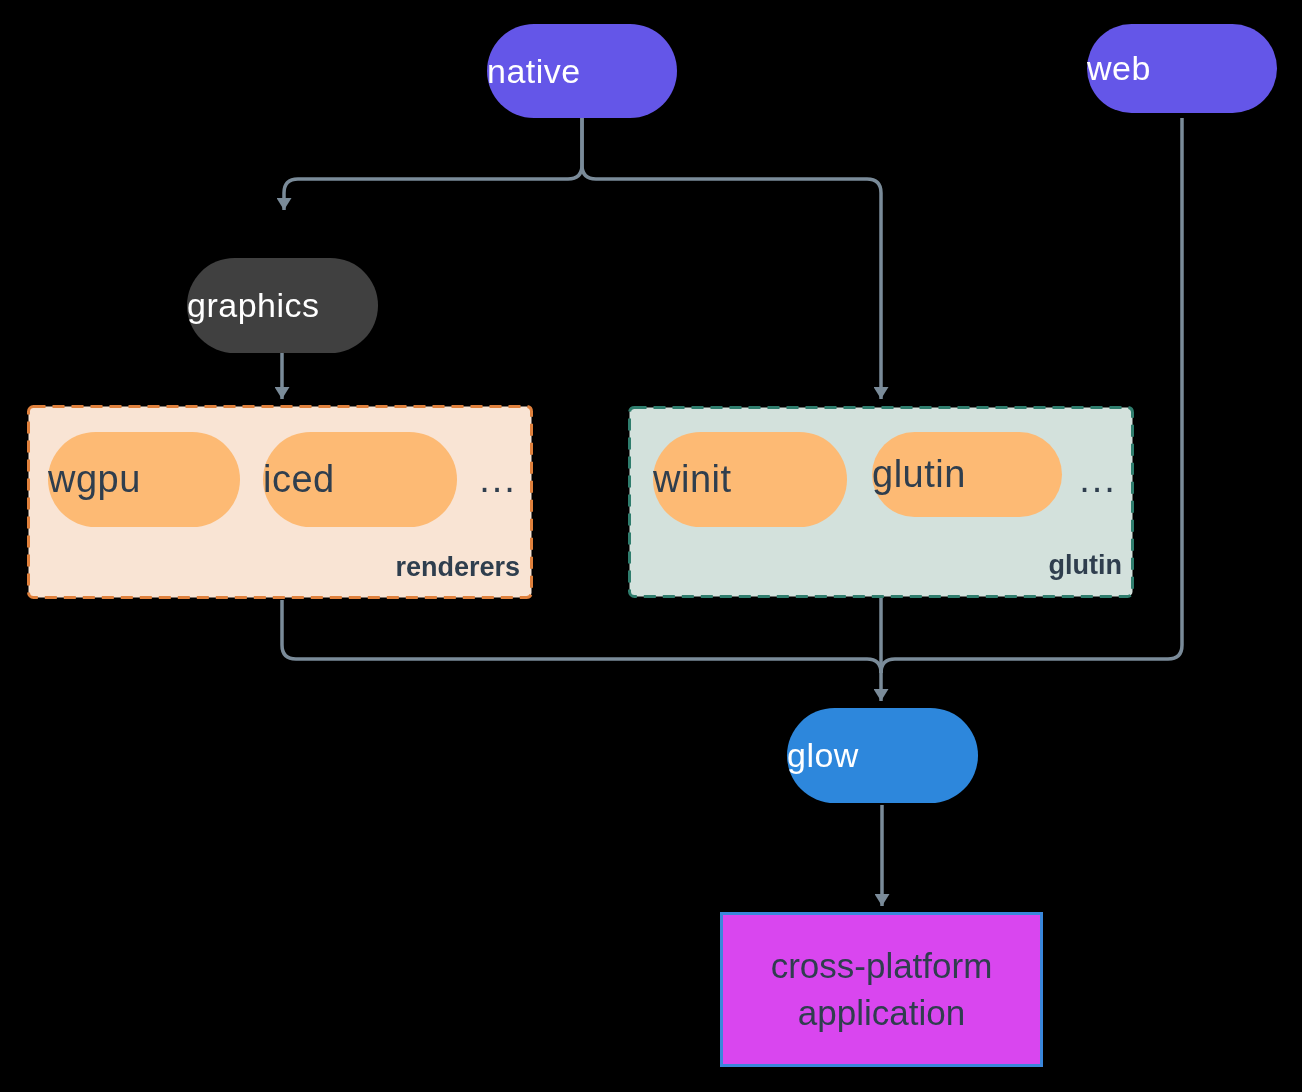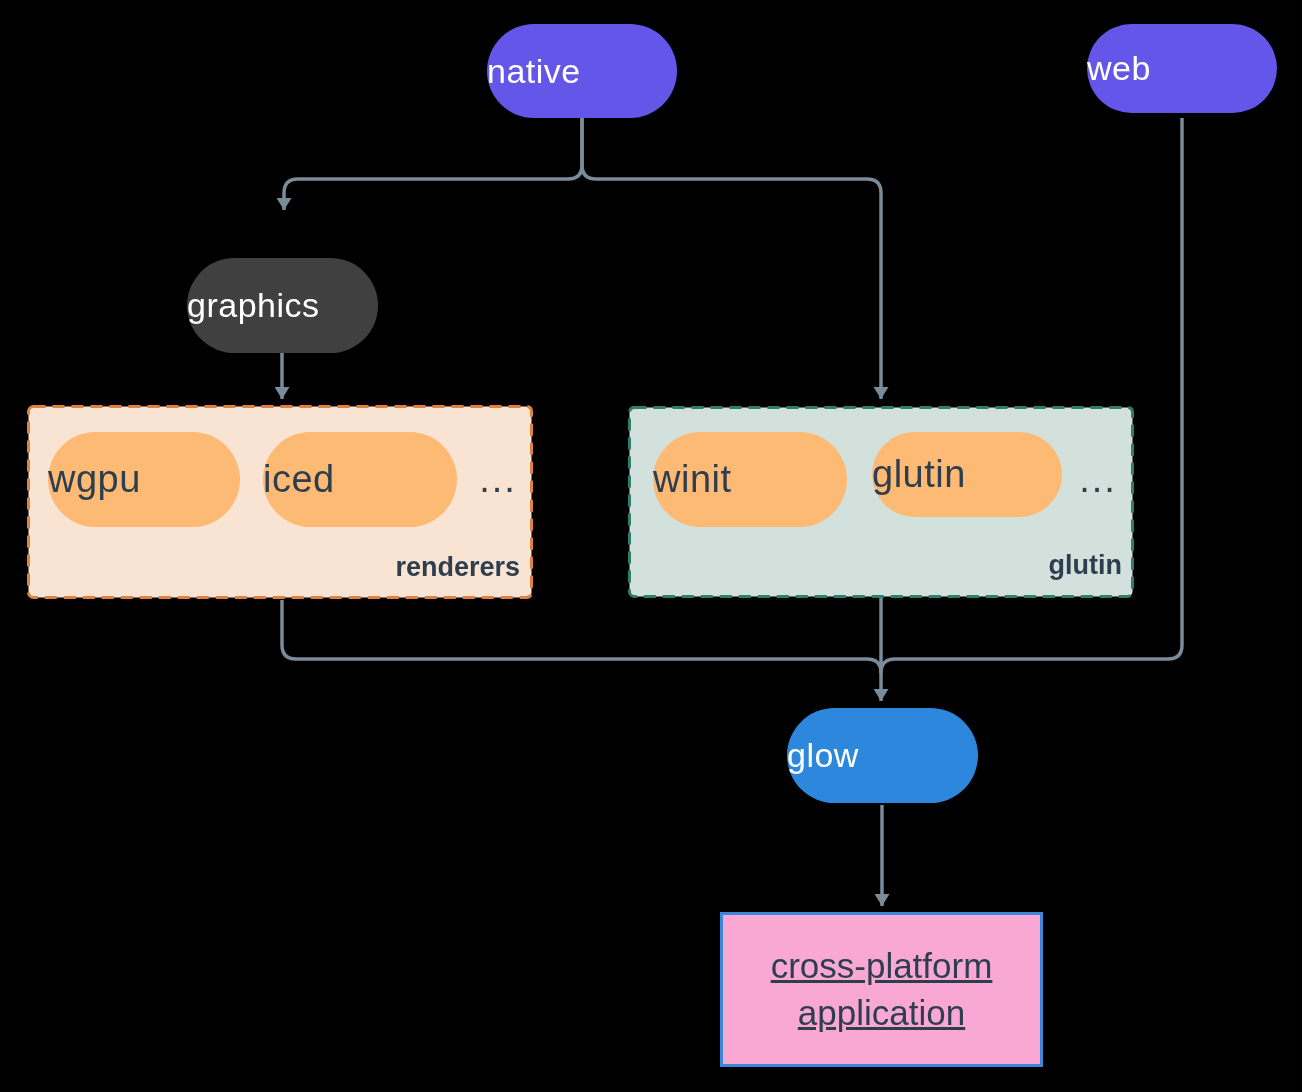--- a/index.html
+++ b/index.html
@@ -18,23 +18,23 @@
   .pill.white{background:#fdba74;color:#2F3E4E;font-size:38px;}
   .ellipsis{
     position:absolute;display:flex;align-items:center;justify-content:center;
     color:#2F3E4E;font-size:38px;letter-spacing:2px;z-index:2;
   }
   .group-label{
     position:absolute;color:#2F3E4E;font-size:27px;text-align:right;z-index:2;font-weight:bold;
   }
   #app-box{
     position:absolute;left:720px;top:912px;width:323px;height:155px;
-    background:#f9a8d4;border:3px solid #3A87DB;box-sizing:border-box;
+    background:#d946ef;border:3px solid #3A87DB;box-sizing:border-box;
     display:flex;flex-direction:column;align-items:center;justify-content:center;
-    color:#2F3E4E;font-size:35px;line-height:1.32;z-index:2;text-align:center;text-decoration:underline;
+    color:#2F3E4E;font-size:35px;line-height:1.32;z-index:2;text-align:center;
   }
   
   #node-native{left:487px;top:24px;width:190px;height:94px;}
   #node-web{left:1087px;top:24px;width:190px;height:89px;}
   #node-graphics{left:187px;top:215px;width:191px;height:95px;}
   #node-iced{left:787px;top:708px;width:191px;height:95px;}
   #pill-wgpu{left:48px;top:432px;width:192px;height:95px;}
   #pill-glow{left:263px;top:432px;width:194px;height:95px;}
   #dots-renderers{left:470px;top:432px;width:56px;height:95px;}
   #pill-winit{left:653px;top:432px;width:194px;height:95px;}

